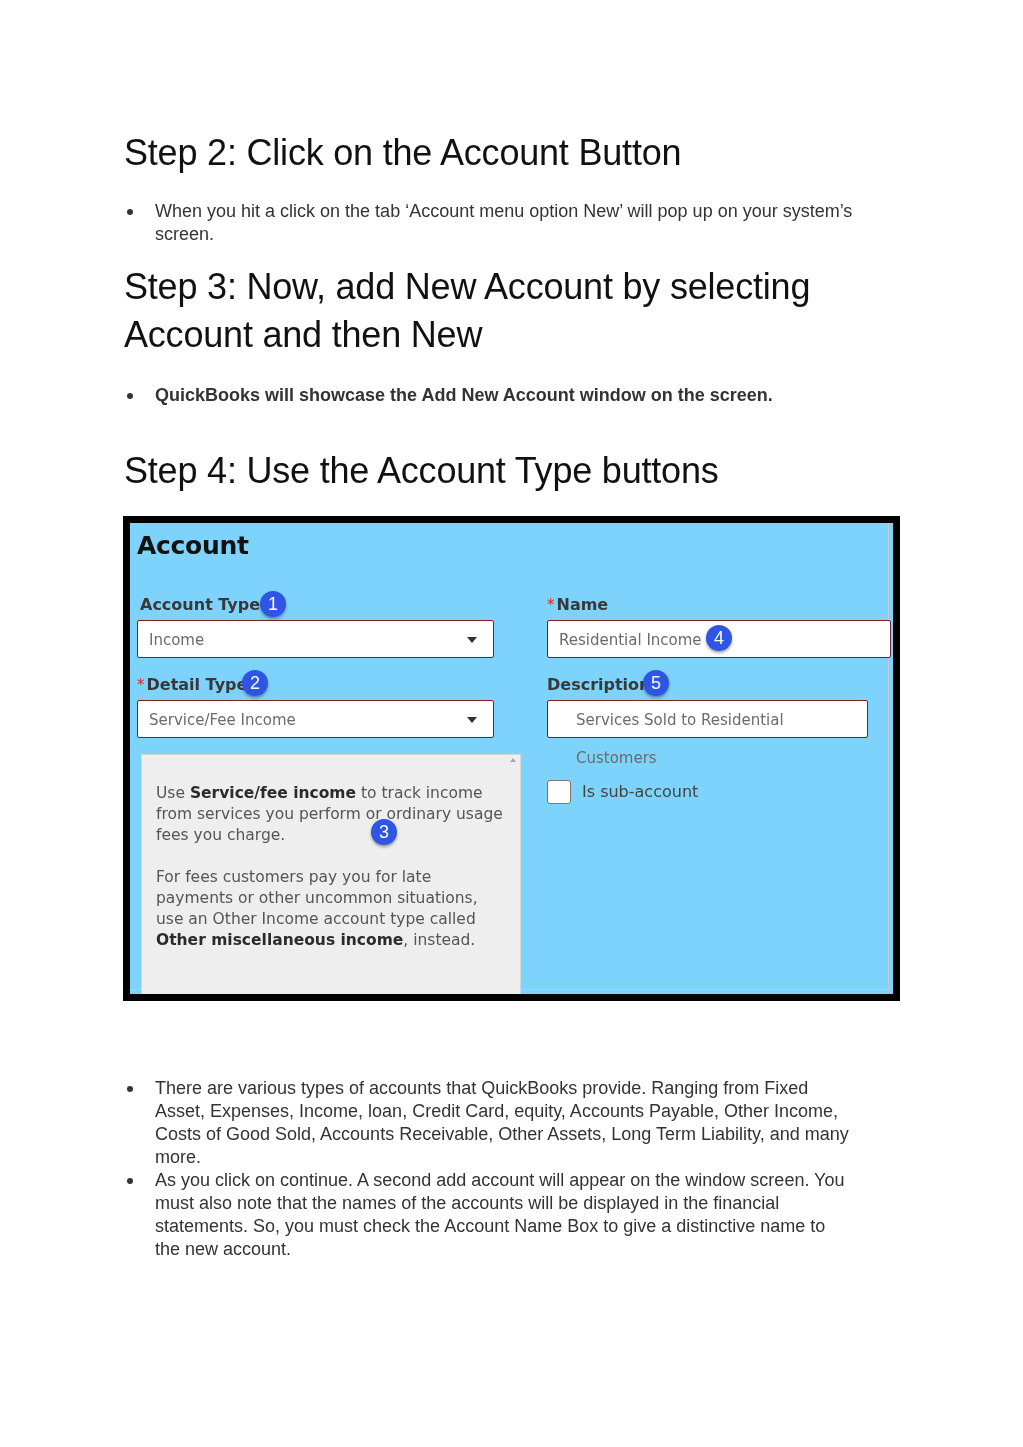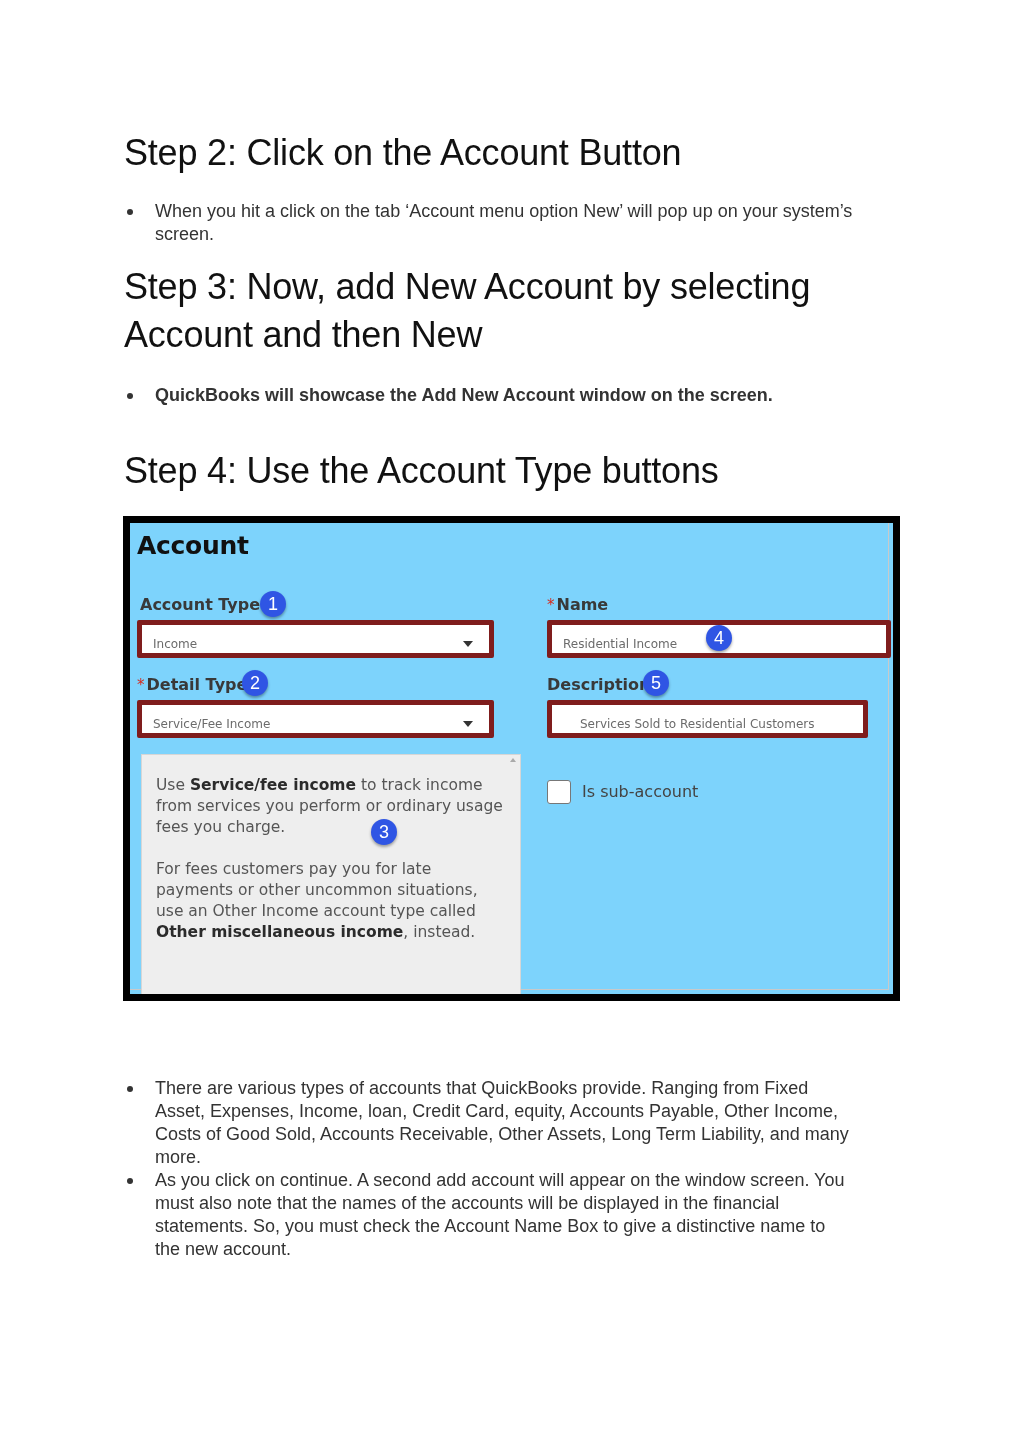--- a/index.html
+++ b/index.html
@@ -8,24 +8,24 @@
   .bullet-list { position: absolute; left: 124px; width: 730px; margin: 0; padding: 0; list-style: none; }
   .bullet-list li { position: relative; padding-left: 31px; font-size: 18px; line-height: 23px; color: #333; }
   .bullet-list li .dot { position: absolute; left: 3px; top: 9px; width: 6px; height: 6px; border-radius: 50%; background: #333; }
 
   
   .shot { position: absolute; left: 123px; top: 516px; width: 777px; height: 485px; box-sizing: border-box; border: 7px solid #000; background: #7dd3fc; overflow: hidden; font-family: "DejaVu Sans", sans-serif; }
   .shot-inner { position: absolute; left: 0; top: 0; right: 4px; bottom: 4px; border-right: 1px solid #c9c9c9; border-bottom: 1px solid #c9c9c9; }
   .shot .title { position: absolute; left: 7px; top: 8px; font-size: 25px; font-weight: bold; color: #111; letter-spacing: -0.3px; }
   .lbl { position: absolute; font-size: 16px; font-weight: bold; color: #393939; white-space: nowrap; }
   .req { color: #d52b1e; font-weight: normal; font-size: 15px; margin-right: 2px; }
-  .field { position: absolute; height: 38px; box-sizing: border-box; border: 5px solid #7f1d1d; border-radius: 2px; background: #fff; font-size: 12px; color: #6b6b6b; line-height: 38px; padding-left: 11px; }
+  .field { position: absolute; height: 38px; box-sizing: border-box; border: 1px solid #7f1d1d; border-radius: 2px; background: #fff; font-size: 15px; color: #6b6b6b; line-height: 38px; padding-left: 11px; }
   .caret { position: absolute; right: 16px; top: 16px; width: 0; height: 0; border-left: 5px solid transparent; border-right: 5px solid transparent; border-top: 6px solid #333; }
   .badge { position: absolute; width: 26px; height: 26px; border-radius: 50%; background: #2f55e4; color: #fff; font-family: "Liberation Sans", sans-serif; font-size: 18px; line-height: 26px; text-align: center; box-shadow: 0 2px 3px rgba(0,0,0,0.35); }
-  .help { position: absolute; left: 11px; top: 231px; width: 380px; height: 260px; box-sizing: border-box; border: 1px solid #d6d6d6; background: #eeeeee; padding: 20px 14px; font-size: 15.5px; line-height: 21px; color: #555; }
+  .help { position: absolute; left: 11px; top: 231px; width: 380px; height: 260px; box-sizing: border-box; border: 1px solid #d6d6d6; background: #eeeeee; padding: 28px 14px; font-size: 15.5px; line-height: 21px; color: #555; }
   .help p { margin: 0 0 21px 0; }
   .help b { color: #2b2b2b; }
   .help .scroll-arrow { position: absolute; right: 4px; top: 3px; width: 0; height: 0; border-left: 3px solid transparent; border-right: 3px solid transparent; border-bottom: 4px solid #aaa; }
   .checkbox { position: absolute; left: 417px; top: 257px; width: 24px; height: 24px; box-sizing: border-box; border: 1px solid #777; border-radius: 3px; background: #fff; }
   .cb-label { position: absolute; left: 452px; top: 259px; font-size: 16px; color: #444; }
   .parent { position: absolute; left: 417px; top: 288px; width: 238px; height: 40px; box-sizing: border-box; border: 1px solid #dadada; border-radius: 2px; background: #ececec; }
   .parent .ph { position: absolute; left: 10px; top: 10px; font-size: 15px; font-style: italic; color: #b0b0b0; }
   .parent .sep { position: absolute; right: 36px; top: 0; bottom: 0; width: 1px; background: #d8d8d8; }
   .parent .caret { border-top-color: #999; right: 13px; top: 17px; }
 </style>

